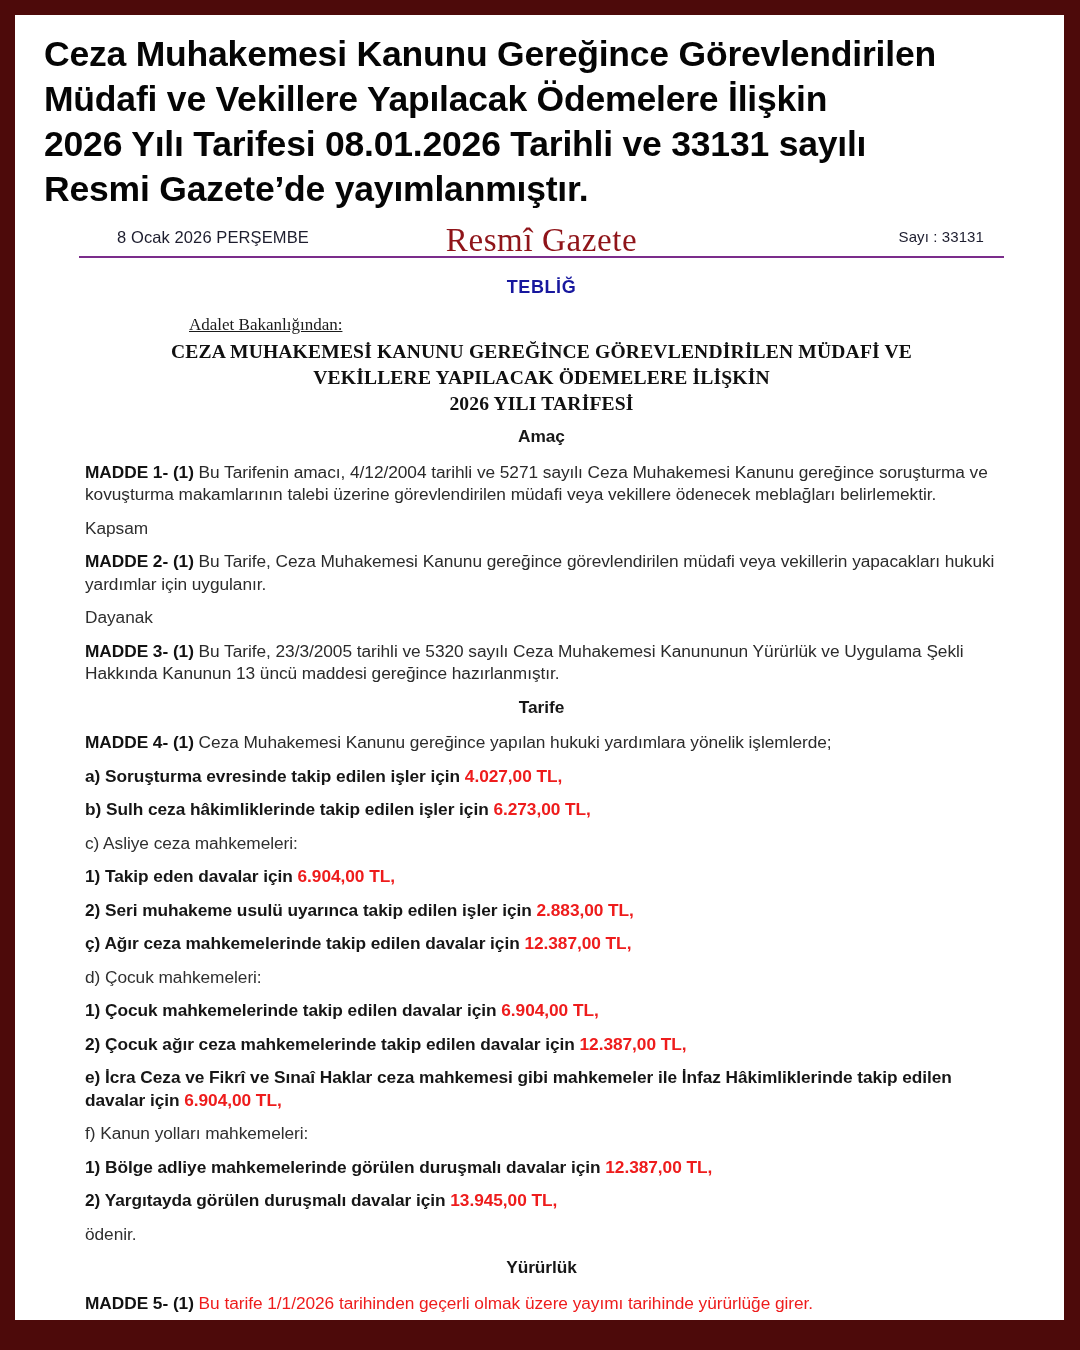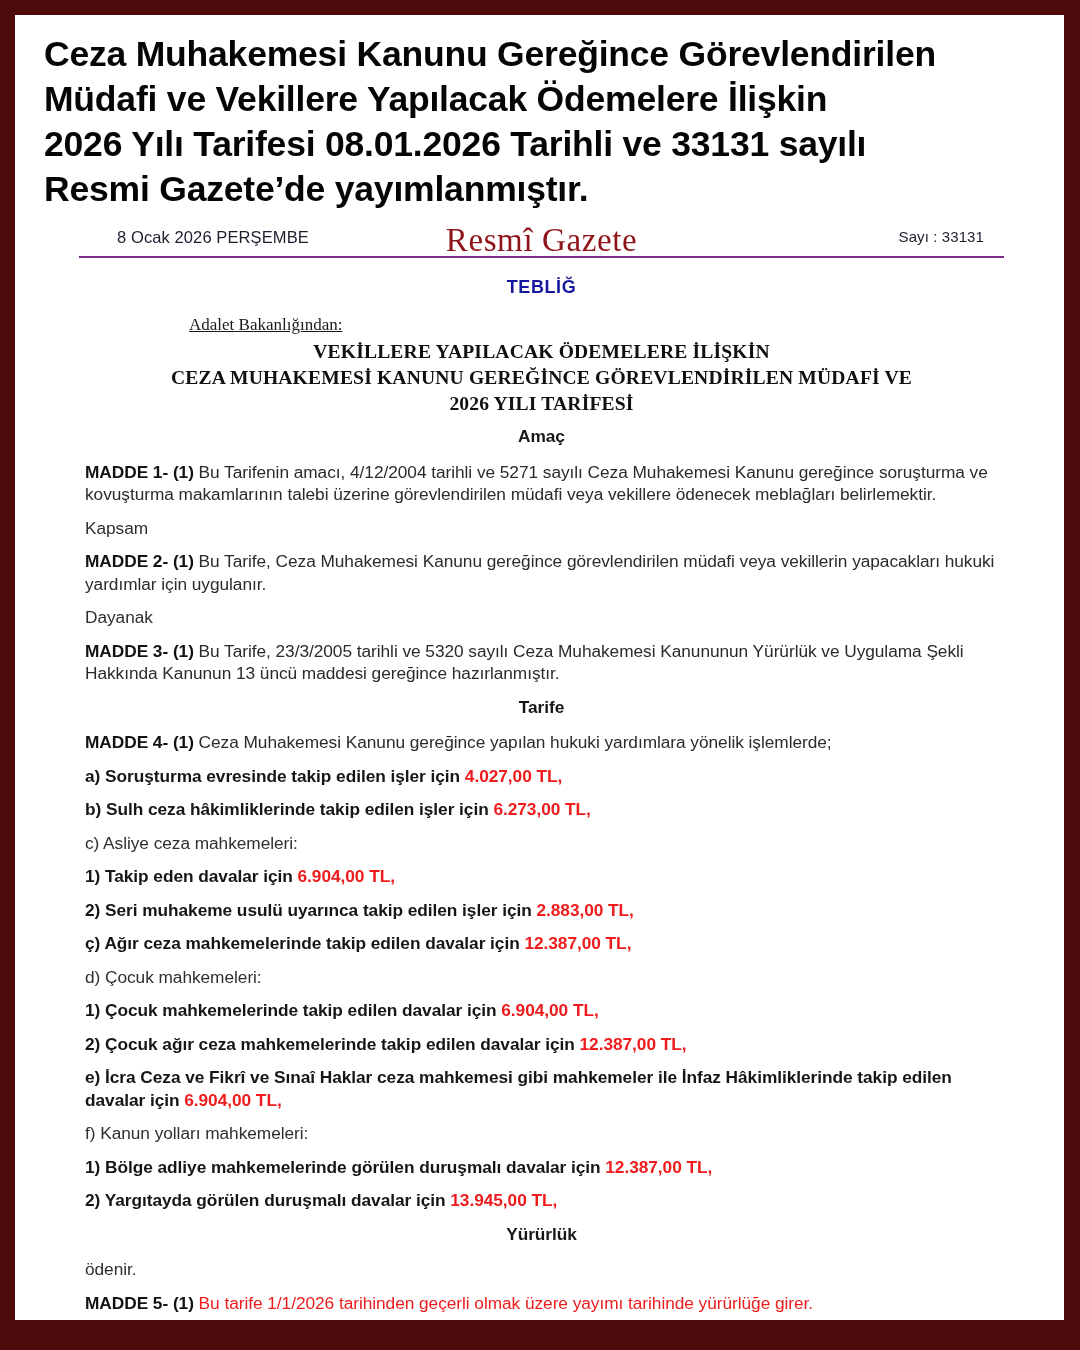--- a/index.html
+++ b/index.html
@@ -169,22 +169,22 @@
         <div class="gz-issue">Sayı : 33131</div>
       </div>
 
       <div class="gz-teblig">TEBLİĞ</div>
 
       <div>
         <span class="gz-authority">Adalet Bakanlığından:</span>
       </div>
 
       <div class="gz-doctitle">
+        <span>CEZA MUHAKEMESİ KANUNU GEREĞİNCE GÖREVLENDİRİLEN MÜDAFİ VE</span>
         <span>VEKİLLERE YAPILACAK ÖDEMELERE İLİŞKİN</span>
-        <span>CEZA MUHAKEMESİ KANUNU GEREĞİNCE GÖREVLENDİRİLEN MÜDAFİ VE</span>
         <span>2026 YILI TARİFESİ</span>
       </div>
 
       <div class="gz-body">
 
         <p class="p head">Amaç</p>
         <p class="p"><span class="lead">MADDE 1- (1)</span><span> Bu Tarifenin amacı, 4/12/2004 tarihli ve 5271 sayılı Ceza Muhakemesi Kanunu gereğince soruşturma ve kovuşturma makamlarının talebi üzerine görevlendirilen müdafi veya vekillere ödenecek meblağları belirlemektir.</span></p>
 
         <p class="p plain">Kapsam</p>
         <p class="p"><span class="lead">MADDE 2- (1)</span><span> Bu Tarife, Ceza Muhakemesi Kanunu gereğince görevlendirilen müdafi veya vekillerin yapacakları hukuki yardımlar için uygulanır.</span></p>
@@ -204,23 +204,23 @@
             <p class="p b"><span>ç) Ağır ceza mahkemelerinde takip edilen davalar için </span><span class="amt">12.387,00 TL,</span></p>
             <p class="p plain"><span>d) Çocuk mahkemeleri:</span></p>
             <p class="p b"><span>1) Çocuk mahkemelerinde takip edilen davalar için </span><span class="amt">6.904,00 TL,</span></p>
             <p class="p b"><span>2) Çocuk ağır ceza mahkemelerinde takip edilen davalar için </span><span class="amt">12.387,00 TL,</span></p>
             <p class="p b"><span>e) İcra Ceza ve Fikrî ve Sınaî Haklar ceza mahkemesi gibi mahkemeler ile İnfaz Hâkimliklerinde takip edilen davalar için </span><span class="amt">6.904,00 TL,</span></p>
             <p class="p plain"><span>f) Kanun yolları mahkemeleri:</span></p>
             <p class="p b"><span>1) Bölge adliye mahkemelerinde görülen duruşmalı davalar için </span><span class="amt">12.387,00 TL,</span></p>
             <p class="p b"><span>2) Yargıtayda görülen duruşmalı davalar için </span><span class="amt">13.945,00 TL,</span></p>
           </div>
 
+        <p class="p plain">ödenir.</p>
+
         <p class="p head">Yürürlük</p>
-
-        <p class="p plain">ödenir.</p>
         <p class="p"><span class="lead">MADDE 5- (1)</span><span class="redall"> Bu tarife 1/1/2026 tarihinden geçerli olmak üzere yayımı tarihinde yürürlüğe girer.</span></p>
 
       </div>
     </div>
 
     <div class="logo-wrap">
       <svg class="logo" viewBox="0 0 200 200">
         <defs>
           <radialGradient id="discg" cx="45%" cy="35%" r="75%">
             <stop offset="0%" stop-color="#6e4229"></stop>

